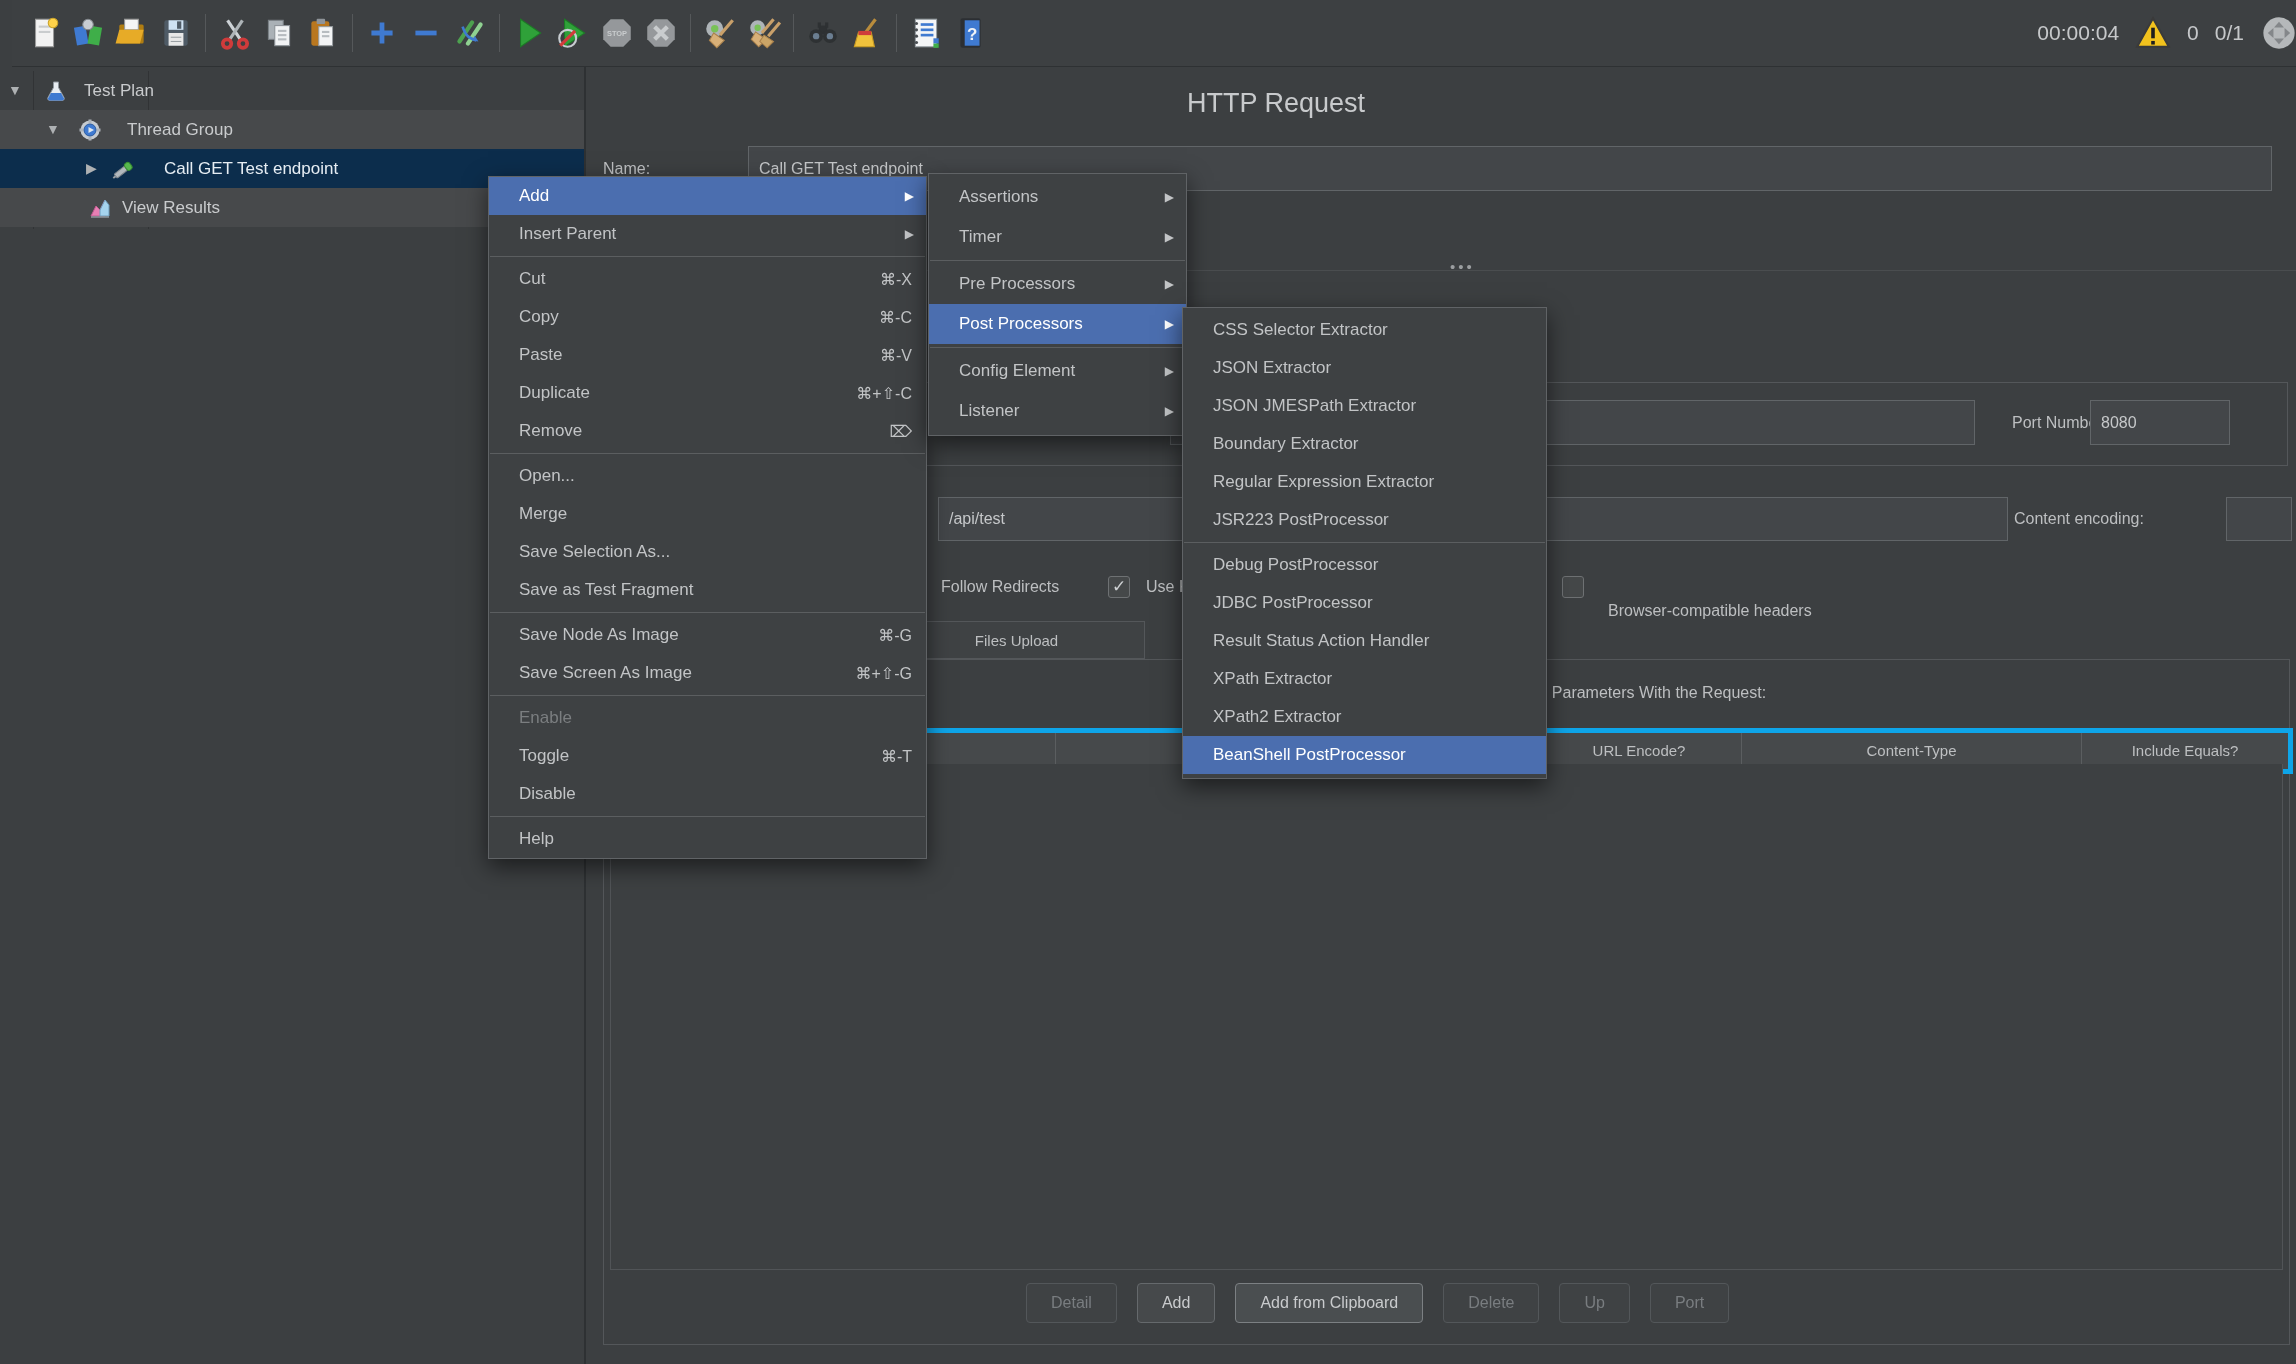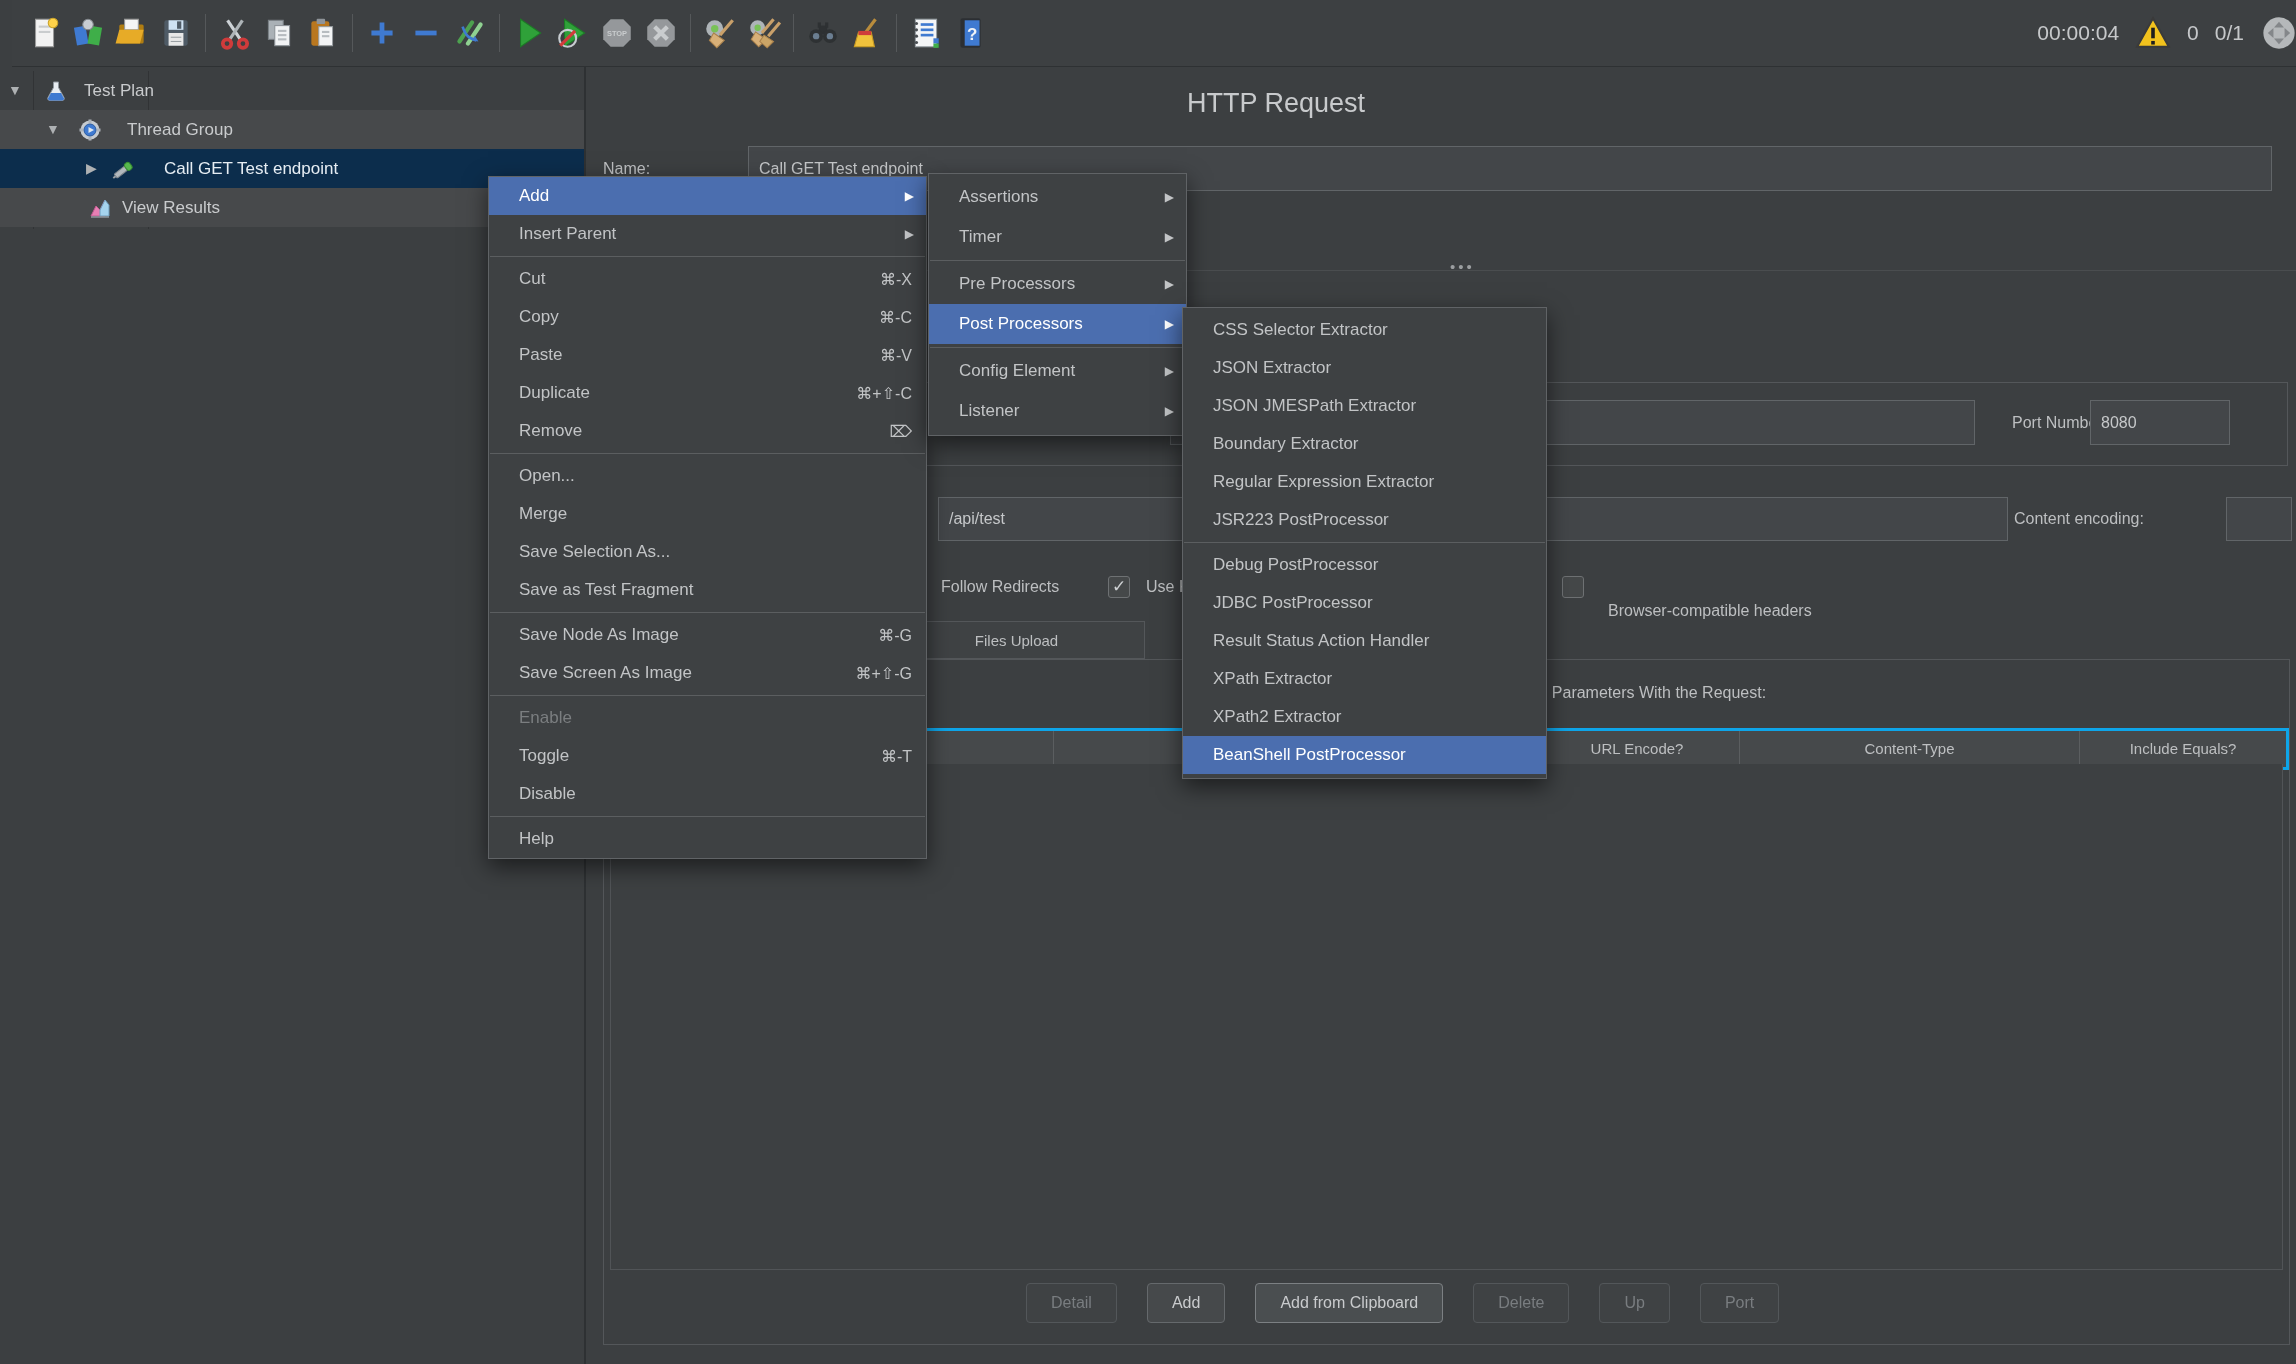--- a/index.html
+++ b/index.html
@@ -48,28 +48,28 @@
     position:absolute;width:22px;height:22px;box-sizing:border-box;
     background:#454849;border:1px solid #6e7173;border-radius:3px;
     color:#cdd0d2;font-size:17px;line-height:20px;text-align:center;
   }
   .tab{
     display:inline-block;height:38px;line-height:38px;box-sizing:border-box;
     border:1px solid #54575a;border-left:none;background:#3f4244;
     color:#bdbfc1;font-size:15px;text-align:center;
   }
   .tab.first{border-left:1px solid #54575a;background:#494c4e;}
-  #param-table-header{position:absolute;display:flex;background:#46494b;border:3px solid #0ea5e9;box-sizing:border-box;}
+  #param-table-header{position:absolute;display:flex;background:#46494b;border:5px solid #0ea5e9;box-sizing:border-box;}
   .th-cell{
     height:36px;line-height:36px;text-align:center;color:#bdbfc1;font-size:15px;
     border-right:1px solid #5b5e60;box-sizing:border-box;overflow:hidden;white-space:nowrap;
   }
   .th-cell:last-child{border-right:none;}
   #param-table-body{position:absolute;background:#3d4042;border:1px solid #515457;border-top:none;box-sizing:border-box;}
-  #param-buttons{position:absolute;display:flex;gap:30px;}
+  #param-buttons{position:absolute;display:flex;gap:20px;}
   .btn{
     height:40px;line-height:38px;padding:0 24px;border-radius:4px;font-size:16px;
     box-sizing:border-box;text-align:center;white-space:nowrap;
   }
   .btn.enabled{color:#c9cbcd;background:#46494b;border:1px solid #65696c;}
   .btn.focused{background:#4a4e50;border:1px solid #7c8083;}
   .btn.disabled{color:#797d80;background:#3f4244;border:1px solid #53575a;}
   
   .menu{
     position:absolute;background:#3e4143;border:1px solid #606366;

